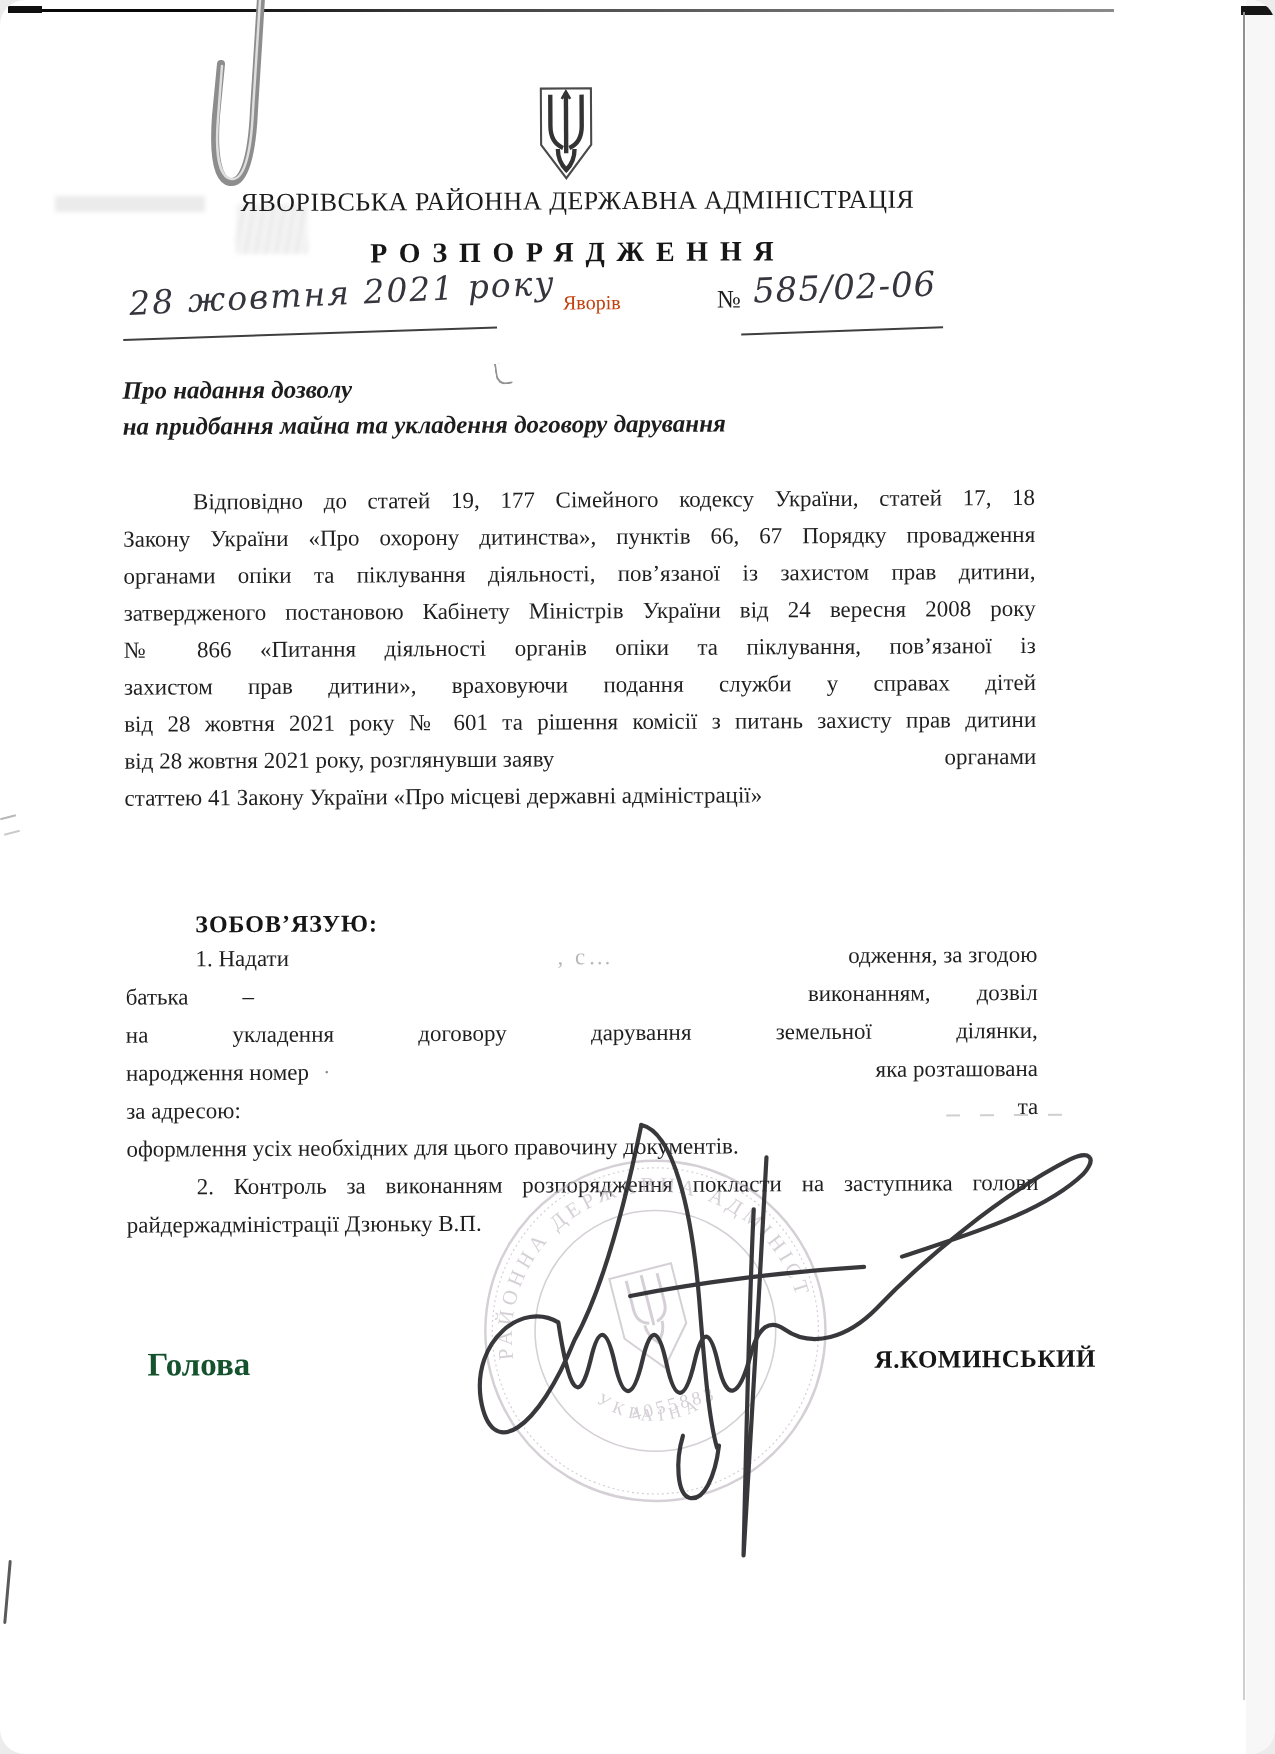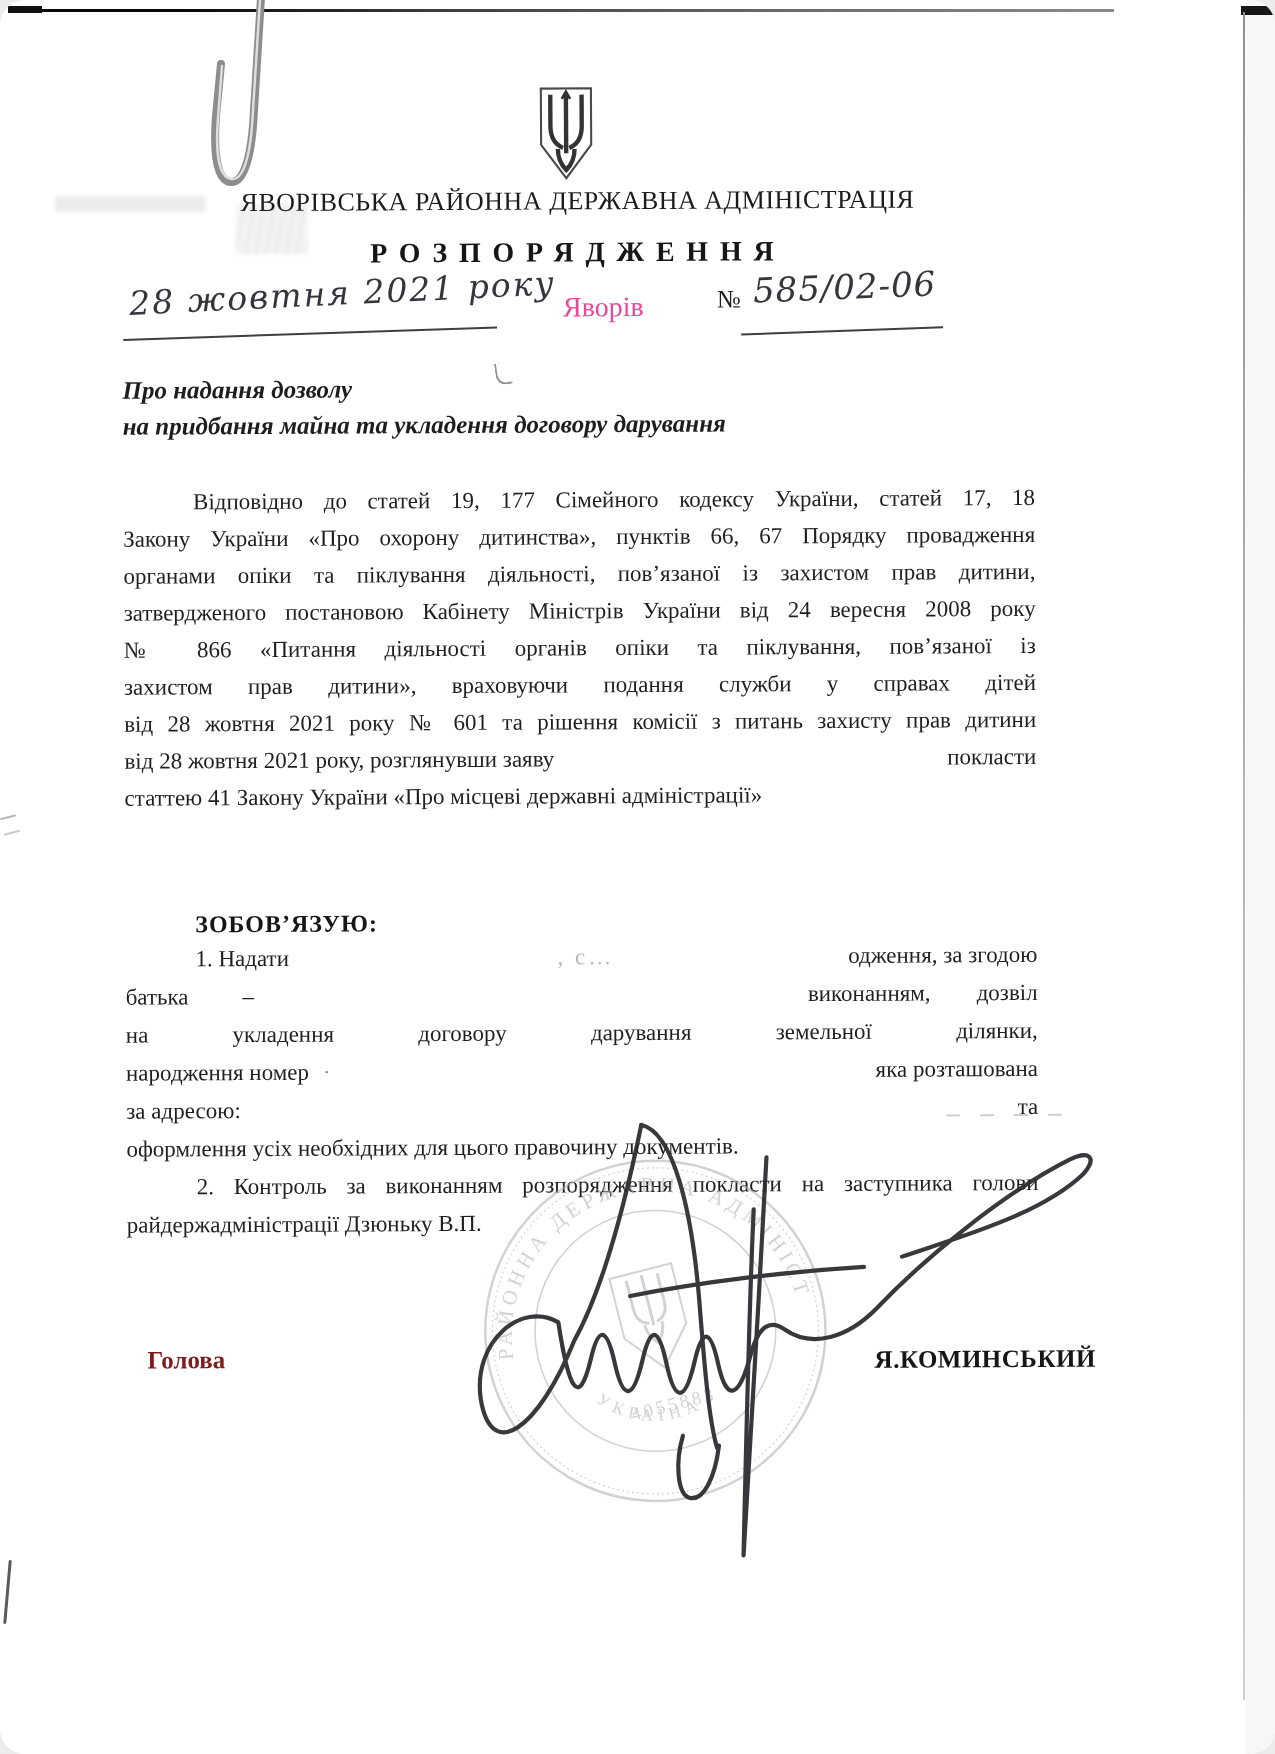--- a/index.html
+++ b/index.html
@@ -32,21 +32,21 @@
   .clip{position:absolute; left:198px; top:-2px; width:100px; height:215px;}
   
   .emblem{position:absolute; left:538px; top:86px; width:64px; height:96px;}
   .org-name{position:absolute; left:125px; top:186px; width:912px; text-align:center;
     font-size:26px; letter-spacing:.5px; color:#1c1c1c; white-space:nowrap;}
   .doc-type{position:absolute; left:125px; top:236px; width:912px; text-align:center;
     font-size:28px; font-weight:bold; letter-spacing:.42em; color:#161616; white-space:nowrap;}
   .hand{font-family:"DejaVu Serif","Liberation Serif",serif; font-style:italic; color:#35353d;}
   .hw-date{position:absolute; left:132px; top:272px; font-size:33px; letter-spacing:2px; transform:rotate(-2.5deg); white-space:nowrap;}
   .date-underline{position:absolute; left:126px; top:331px; width:374px; height:2px; background:#3f3f3f; transform:rotate(-1.6deg);}
-  .city{position:absolute; left:566px; top:291px; font-size:28px; color:#ec4899;}
+  .city{position:absolute; left:566px; top:291px; font-size:20px; color:#c2410c;}
   .no-label{position:absolute; left:720px; top:286px; font-size:25px; color:#1f1f1f;}
   .hw-number{position:absolute; left:756px; top:268px; font-size:34px; letter-spacing:1px; transform:rotate(-2deg); white-space:nowrap;}
   .number-underline{position:absolute; left:744px; top:331px; width:202px; height:2px; background:#3f3f3f; transform:rotate(-1.8deg);}
   
   .subject{position:absolute; left:125px; top:370px; width:912px; font-size:25px; font-weight:bold;
     font-style:italic; line-height:36px; color:#1d1d1d;}
   
   .preamble{position:absolute; left:125px; top:481px; width:912px; font-size:23px; line-height:37px; color:#1f1f1f;}
   .jline{text-align:justify; text-align-last:justify;}
   .indent{text-indent:70px;}
@@ -55,21 +55,21 @@
     letter-spacing:1px; color:#161616;margin-top:36px;}
   .items{position:absolute; left:125px; top:938px; width:912px; font-size:23px; line-height:38px; color:#1f1f1f;}
   .row{position:relative; height:38px; white-space:nowrap;}
   .row-flex{display:flex; justify-content:space-between;}
   .pad-indent{padding-left:70px;}
   .remnant{position:absolute; left:432px; top:0; opacity:.32; letter-spacing:3px;}
   .dot-remnant{opacity:.5; margin-left:14px;}
   .dash-sep{margin-left:54px;}
   .gap-right{display:flex; gap:46px; margin-left:auto;}
   
-  .sig-title{position:absolute; left:145px; top:1344px; font-size:25px; font-weight:bold; color:#7f1d1d;}
+  .sig-title{position:absolute; left:145px; top:1344px; font-size:33px; font-weight:bold; color:#14532d;}
   .sig-name{position:absolute; left:872px; top:1347px; font-size:25px; font-weight:bold; letter-spacing:.5px; color:#161616;}
   .stamp{position:absolute; left:474px; top:1152px; width:358px; height:358px; opacity:.55;}
   .signature{position:absolute; left:430px; top:1085px; width:680px; height:500px;}
 </style>
 </head>
 <body>
 
 <div class="page">
 
   <div class="outer-strip"></div>
@@ -119,21 +119,21 @@
     <div class="preamble">
       <div class="jline indent">Відповідно до статей 19, 177 Сімейного кодексу України, статей 17, 18</div>
       <div class="jline">Закону України «Про охорону дитинства», пунктів 66, 67 Порядку провадження</div>
       <div class="jline">органами опіки та піклування діяльності, пов’язаної із захистом прав дитини,</div>
       <div class="jline">затвердженого постановою Кабінету Міністрів України від 24 вересня 2008 року</div>
       <div class="jline">№ 866 «Питання діяльності органів опіки та піклування, пов’язаної із</div>
       <div class="jline">захистом прав дитини», враховуючи подання служби у справах дітей</div>
       <div class="jline">від 28 жовтня 2021 року № 601 та рішення комісії з питань захисту прав дитини</div>
       <div class="splitline">
         <span>від 28 жовтня 2021 року, розглянувши заяву</span>
-        <span>покласти</span>
+        <span>органами</span>
       </div>
       <div>статтею 41 Закону України «Про місцеві державні адміністрації»</div>
     </div>
 
     <div class="order-heading">ЗОБОВ’ЯЗУЮ:</div>
 
     <div class="items">
       <div class="row row-flex">
         <span class="pad-indent">1. Надати</span>
         <span class="remnant">, с…</span>

